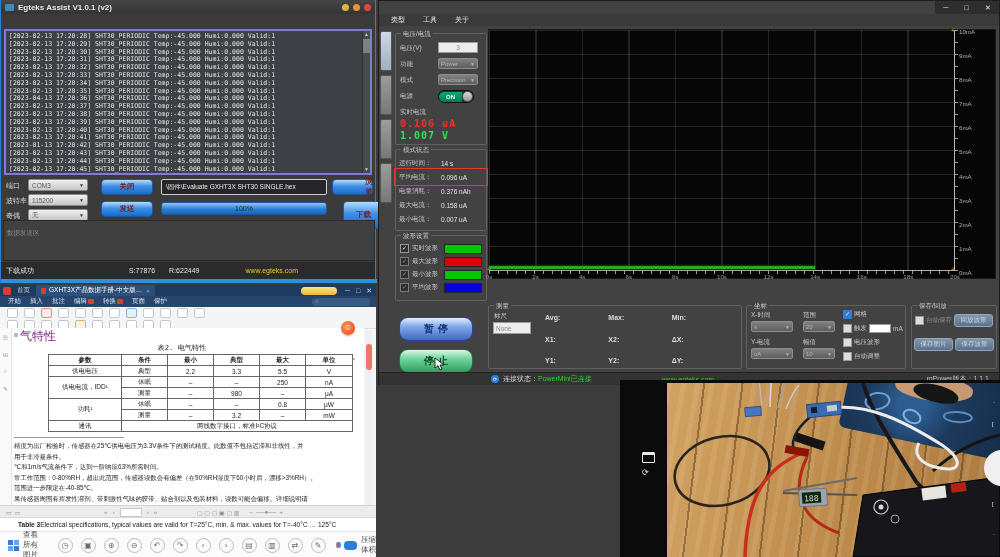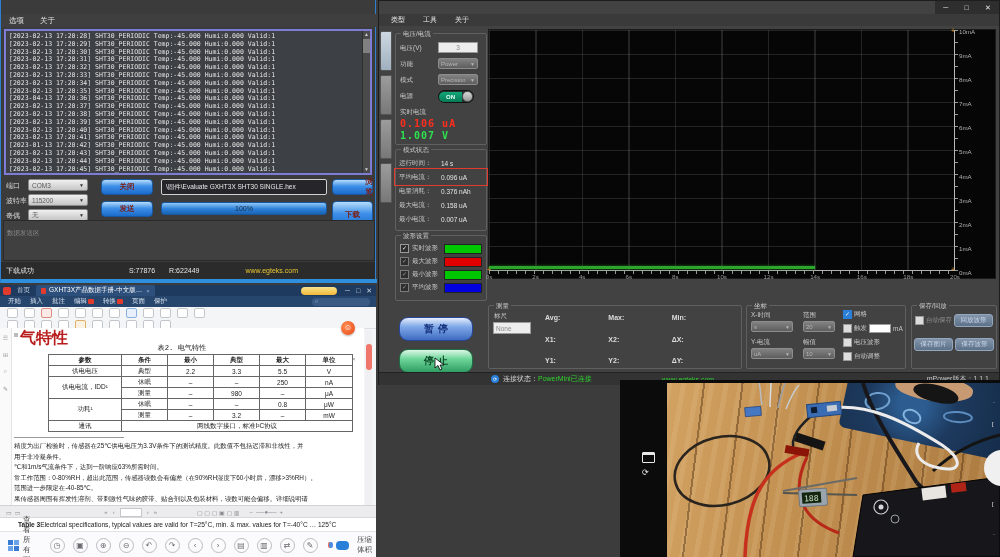--- a/index.html
+++ b/index.html
@@ -94,25 +94,29 @@
     background-image:repeating-linear-gradient(97deg,transparent 0 36px,rgba(92,58,24,.5) 36px 38px),
                      repeating-linear-gradient(100deg,rgba(255,235,190,.10) 0 5px,transparent 5px 14px);}
   .cam-ic{color:#e8e8e8;font-size:8px;}
 </style>
 </head>
 <body>
 
 <div id="screen">
 
   <div id="egteks" class="abs">
-    <div class="abs eg-menu">
-
-    <span>选项</span>
-        <span>关于</span>
-      </div>
+    <div class="abs eg-title">
+      <div style="width:9px;height:7px;background:#3a8ac0;border-radius:1px;"></div>
+      <span class="t">Egteks Assist   V1.0.1 (v2)</span>
+      <div style="margin-left:auto;display:flex;">
+        <div class="cir" style="background:#d8b83a;"></div>
+        <div class="cir" style="background:#e8933a;"></div>
+        <div class="cir" style="background:#d84a3a;"></div>
+      </div>
+    </div>
     <div class="logwrap abs">
       <div style="padding:2px 3px;">
 
       <div class="logline mono">[2023-02-13 17:20:28] SHT30_PERIODIC Temp:-45.000 Humi:0.000 Valid:1</div>
           <div class="logline mono">[2023-02-13 17:20:29] SHT30_PERIODIC Temp:-45.000 Humi:0.000 Valid:1</div>
           <div class="logline mono">[2023-02-13 17:20:30] SHT30_PERIODIC Temp:-45.000 Humi:0.000 Valid:1</div>
           <div class="logline mono">[2023-02-13 17:20:31] SHT30_PERIODIC Temp:-45.000 Humi:0.000 Valid:1</div>
           <div class="logline mono">[2023-02-13 17:20:32] SHT30_PERIODIC Temp:-45.000 Humi:0.000 Valid:1</div>
           <div class="logline mono">[2023-02-13 17:20:33] SHT30_PERIODIC Temp:-45.000 Humi:0.000 Valid:1</div>
           <div class="logline mono">[2023-02-13 17:20:34] SHT30_PERIODIC Temp:-45.000 Humi:0.000 Valid:1</div>
@@ -148,21 +152,21 @@
     <span class="abs fldlb" style="left:5px;top:211px;">奇偶</span>
     <div class="abs dd" style="left:27px;top:209px;width:60px;height:12px;">
       <span>无</span>
         <span class="ar">▼</span>
       </div>
     <div class="abs btn-blue" style="left:100px;top:179px;width:52px;height:16px;">关闭</div>
     <div class="abs btn-blue" style="left:100px;top:201px;width:52px;height:16px;">发送</div>
     <div class="abs filefld" style="left:160px;top:179px;width:166px;height:16px;">\固件\Evaluate GXHT3X SHT30 SINGLE.hex</div>
     <div class="abs btn-blue" style="left:331px;top:179px;width:41px;height:16px;padding-left:33px;">浏览</div>
     <div class="abs prog" style="left:160px;top:202px;width:166px;height:13px;">100%</div>
-    <div class="abs btn-blue" style="left:331px;top:201px;width:41px;height:28px;">下载</div>
+    <div class="abs btn-blue" style="left:342px;top:201px;width:41px;height:28px;">下载</div>
     <div class="abs sendarea" style="left:2px;top:220px;width:372px;height:41px;">
       <span>数据发送区</span>
     </div>
     <div class="abs eg-status">
       <span style="margin-left:5px;">下载成功</span>
       <span style="margin-left:95px;">S:77876</span>
       <span style="margin-left:14px;">R:622449</span>
       <span style="margin-left:46px;color:#e8c832;">www.egteks.com</span>
     </div>
     <div class="abs eg-blue"></div>
@@ -481,21 +485,21 @@
 
     <div class="abs" style="left:0;top:43px;width:12px;height:177px;background:#fafafa;border-right:1px solid #e4e4e6;display:flex;flex-direction:column;align-items:center;gap:10px;padding-top:6px;box-sizing:border-box;">
       <span style="font-size:6px;color:#9a9a9e;">☰</span>
       <span style="font-size:6px;color:#9a9a9e;">⊞</span>
       <span style="font-size:6px;color:#9a9a9e;">⌕</span>
       <span style="font-size:6px;color:#9a9a9e;">✎</span>
     </div>
 
     <div class="abs dw-page">
       <span class="abs" style="left:2px;top:5px;width:4px;height:4px;background:#bbb;"></span>
-      <span class="abs" style="left:8px;top:0;font-size:16px;font-weight:bold;color:#b91c1c;">气特性</span>
+      <span class="abs" style="left:8px;top:0;font-size:12px;font-weight:normal;color:#701a75;">气特性</span>
       <div class="abs" style="left:0;top:15px;width:340px;text-align:center;font-size:7.2px;color:#222;font-family:Liberation Mono, monospace;">表2. 电气特性</div>
       <table class="dtable abs" style="left:36px;top:26px;">
         <tbody>
             <tr style="display:table-row;">
 
         <th style="min-width:44px;">参数</th>
               <th style="min-width:44px;">条件</th>
               <th style="min-width:44px;">最小</th>
               <th style="min-width:44px;">典型</th>
               <th style="min-width:44px;">最大</th>
@@ -603,21 +607,21 @@
           <span class="cic">›</span>
           <span class="cic">▤</span>
           <span class="cic">▥</span>
           <span class="cic">⇄</span>
           <span class="cic">✎</span>
         </div>
       <div style="display:flex;align-items:center;margin-left:6px;">
         <span style="width:6px;height:6px;border-radius:50%;background:#e86a5a;display:inline-block;"></span>
         <span style="width:6px;height:6px;border-radius:50%;background:#4a8ae0;display:inline-block;margin-left:-2px;"></span>
         <span style="width:20px;height:9px;border-radius:4px;background:#2a7fd8;display:inline-block;margin-left:3px;"></span>
-        <span style="font-size:7.5px;color:#444;margin-left:8px;">压缩体积</span>
+        <span style="font-size:7.5px;color:#444;margin-left:0;text-align:right;">压缩体积</span>
       </div>
     </div>
   </div>
 
   <div id="camera" class="abs">
 
     <div class="abs" style="left:22px;top:72px;width:11px;height:9px;border:1px solid #e8e8e8;border-radius:1px;">
       <div style="width:100%;height:2px;background:#e8e8e8;"></div>
     </div>
     <span class="abs cam-ic" style="left:22px;top:88px;">⟳</span>

